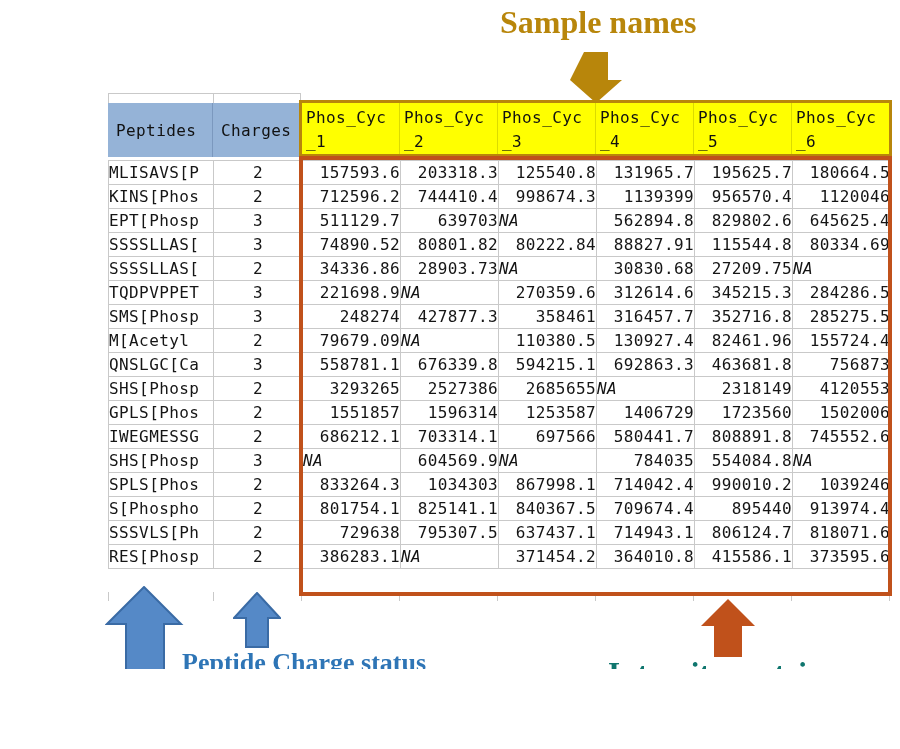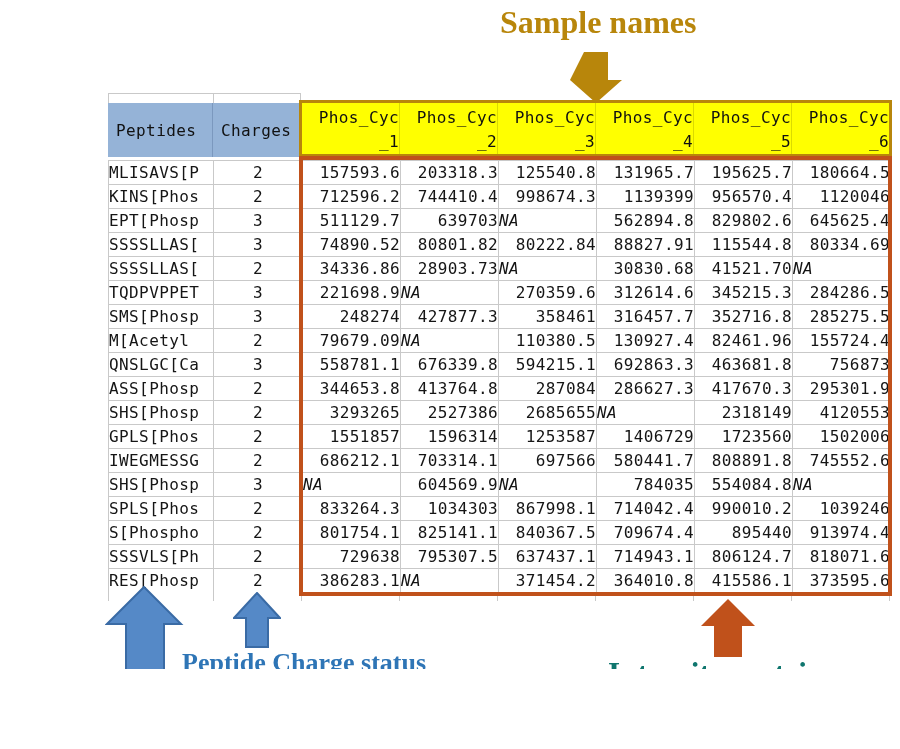--- a/index.html
+++ b/index.html
@@ -15,21 +15,21 @@
   .ann-intens{left:608px;top:656px;font-size:31px;}
 
   .arrow-svg{position:absolute;display:block;}
 
   
   .sliver{position:absolute;background:#ffffff;}
   .sliver .vline{position:absolute;top:0;bottom:0;width:1px;background:#c9c9c9;}
   .sliver .hline{position:absolute;left:0;right:0;top:0;height:1px;background:#c9c9c9;}
 
   
-  #header-row{position:absolute;left:108px;top:103px;height:54px;display:flex;text-align:right;}
+  #header-row{position:absolute;left:108px;top:103px;height:54px;display:flex;}
   .hcell{box-sizing:border-box;height:54px;font-size:16px;letter-spacing:0.4px;color:#111;}
   .hcell.blue{display:flex;align-items:center;padding-left:8px;
               border-right:1px solid rgba(90,120,160,0.45);}
   .hcell.yellow{padding:3px 0 0 4px;line-height:24px;
                 border-right:1px solid rgba(190,190,0,0.55);}
   .hcell .l2{display:block;}
 
   
   #data-table{position:absolute;left:108px;top:160px;border-collapse:collapse;
               table-layout:fixed;width:782px;}
@@ -129,21 +129,21 @@
           <td class="num">115544.8</td>
           <td class="num">80334.69</td>
         </tr>
         <tr>
           <td class="pep">SSSSLLAS[</td>
           <td class="chg">2</td>
           <td class="num">34336.86</td>
           <td class="num">28903.73</td>
           <td class="na">NA</td>
           <td class="num">30830.68</td>
-          <td class="num">41521.70</td>
+          <td class="num">27209.75</td>
           <td class="na">NA</td>
         </tr>
         <tr>
           <td class="pep">TQDPVPPET</td>
           <td class="chg">3</td>
           <td class="num">221698.9</td>
           <td class="na">NA</td>
           <td class="num">270359.6</td>
           <td class="num">312614.6</td>
           <td class="num">345215.3</td>
@@ -171,30 +171,20 @@
         </tr>
         <tr>
           <td class="pep">QNSLGC[Ca</td>
           <td class="chg">3</td>
           <td class="num">558781.1</td>
           <td class="num">676339.8</td>
           <td class="num">594215.1</td>
           <td class="num">692863.3</td>
           <td class="num">463681.8</td>
           <td class="num">756873</td>
-        </tr>
-        <tr>
-          <td class="pep">ASS[Phosp</td>
-          <td class="chg">2</td>
-          <td class="num">344653.8</td>
-          <td class="num">413764.8</td>
-          <td class="num">287084</td>
-          <td class="num">286627.3</td>
-          <td class="num">417670.3</td>
-          <td class="num">295301.9</td>
         </tr>
         <tr>
           <td class="pep">SHS[Phosp</td>
           <td class="chg">2</td>
           <td class="num">3293265</td>
           <td class="num">2527386</td>
           <td class="num">2685655</td>
           <td class="na">NA</td>
           <td class="num">2318149</td>
           <td class="num">4120553</td>

